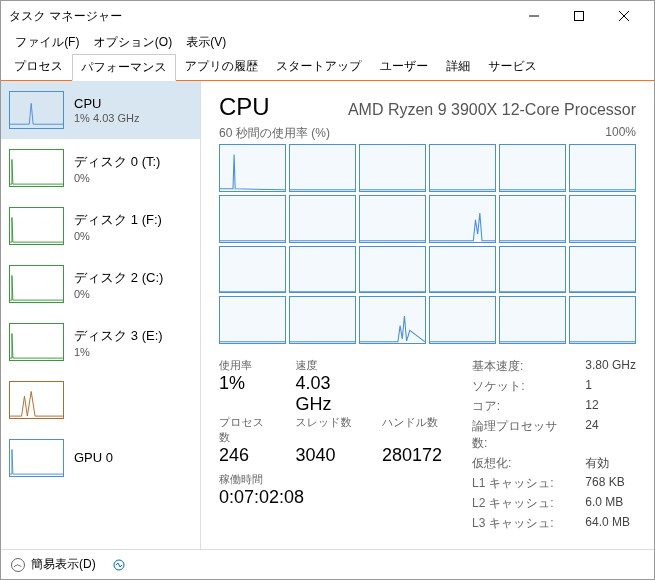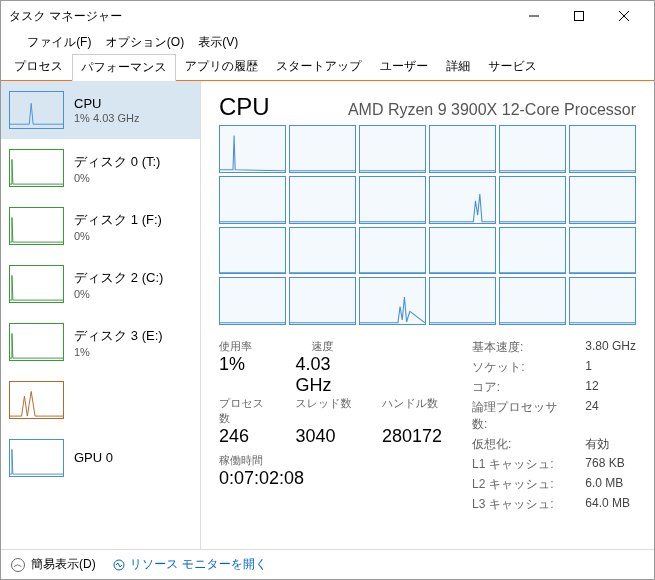--- a/index.html
+++ b/index.html
@@ -1,21 +1,21 @@
 <!DOCTYPE html>
 <html><head>
 <meta charset="utf-8">
 <style>
 *{box-sizing:border-box;margin:0;padding:0;font-family:"Yu Gothic UI","Meiryo",sans-serif;font-size:12px}
 body{width:655px;height:580px;background:#fff;border:1px solid #999;display:flex;flex-direction:column;overflow:hidden}
 .titlebar{height:30px;display:flex;align-items:center;padding:8px 8px}
 .titlebar .title{flex:1;font-size:12px}
 .titlebar .winbtns{display:flex;gap:0}
 .titlebar .winbtn{width:45px;height:30px;display:flex;align-items:center;justify-content:center;cursor:pointer}
-.menubar{height:22px;display:flex;align-items:center;padding:0 20px;gap:2px;font-size:12px}
+.menubar{height:22px;display:flex;align-items:center;padding:0 8px;gap:2px;font-size:12px}
 .menubar span{padding:2px 6px;cursor:pointer}
 .tabs{display:flex;border-bottom:1px solid #f97316;padding:0 4px;gap:0;font-size:12px}
 .tabs .tab{padding:4px 8px;border:1px solid transparent;cursor:pointer}
 .tabs .tab.active{border:1px solid #ccc;border-bottom:1px solid #fff;background:#fff;position:relative;top:1px}
 .body{flex:1;display:flex;overflow:hidden}
 .sidebar{width:200px;border-right:1px solid #ddd;overflow-y:auto;background:#fff}
 .side-item{display:flex;align-items:center;padding:10px 8px;gap:10px;cursor:pointer}
 .side-item.selected{background:#d8e6f2}
 .side-item .thumb{width:55px;height:38px;border:1px solid;position:relative;flex-shrink:0}
 .side-item .thumb svg{width:100%;height:100%;display:block}
@@ -158,20 +158,24 @@
           <div class="name">GPU 0</div>
           <div class="sub"></div>
         </div>
       </div>
     </div>
   <div class="main">
     <div class="main-head">
       <div class="h1">CPU</div>
       <div class="model">AMD Ryzen 9 3900X 12-Core Processor</div>
     </div>
+    <div class="chart-label">
+      <span>60 秒間の使用率 (%)</span>
+      <span>100%</span>
+    </div>
     <div class="cpugrid" id="cpugrid">
         <div class="cpucell">
           <svg viewBox="0 0 60 48" preserveAspectRatio="none">
             <rect x="0" y="0" width="60" height="48" fill="#f4f9fd"></rect>
             <path d="M0,46 L12,46 L13,10 L14,46 L60,47" fill="none" stroke="#4a90d9" stroke-width="1"></path>
           </svg>
         </div>
         <div class="cpucell">
           <svg viewBox="0 0 60 48" preserveAspectRatio="none">
             <rect x="0" y="0" width="60" height="48" fill="#f4f9fd"></rect>
@@ -308,21 +312,21 @@
           <svg viewBox="0 0 60 48" preserveAspectRatio="none">
             <rect x="0" y="0" width="60" height="48" fill="#f4f9fd"></rect>
             <path d="M0,47 L60,47" fill="none" stroke="#4a90d9" stroke-width="1"></path>
           </svg>
         </div>
       </div>
     <div class="stats">
       <div class="stats-left" id="stats-left">
           <div class="lbl" style="grid-area: 1 / 1;">使用率</div>
           <div class="val" style="grid-area: 2 / 1;">1%</div>
-          <div class="lbl" style="grid-area: 1 / 2; margin-left: 16px;">速度</div>
+          <div class="lbl" style="grid-area: 1 / 2;">速度</div>
           <div class="val" style="grid-area: 2 / 2;">4.03 GHz</div>
           <div class="lbl" style="grid-area: 3 / 1;">プロセス数</div>
           <div class="val" style="grid-area: 4 / 1;">246</div>
           <div class="lbl" style="grid-area: 3 / 2;">スレッド数</div>
           <div class="val" style="grid-area: 4 / 2;">3040</div>
           <div class="lbl" style="grid-area: 3 / 3;">ハンドル数</div>
           <div class="val" style="grid-area: 4 / 3;">280172</div>
           <div class="uptime-lbl">稼働時間</div>
           <div class="uptime-val">0:07:02:08</div>
         </div>
@@ -351,15 +355,14 @@
 <div class="footer">
   <div class="collapse">
     <span class="circ">︿</span>
     <span>簡易表示(D)</span>
   </div>
   <div class="link">
     <svg width="14" height="14">
         <circle cx="7" cy="7" r="5" fill="none" stroke="#0066cc"></circle>
         <path d="M4 7 L6 5 L8 9 L10 7" fill="none" stroke="#0066cc"></path>
       </svg>
-    <span>リソース モニターを開く</span>
   </div>
 </div>
 
 </body></html>

